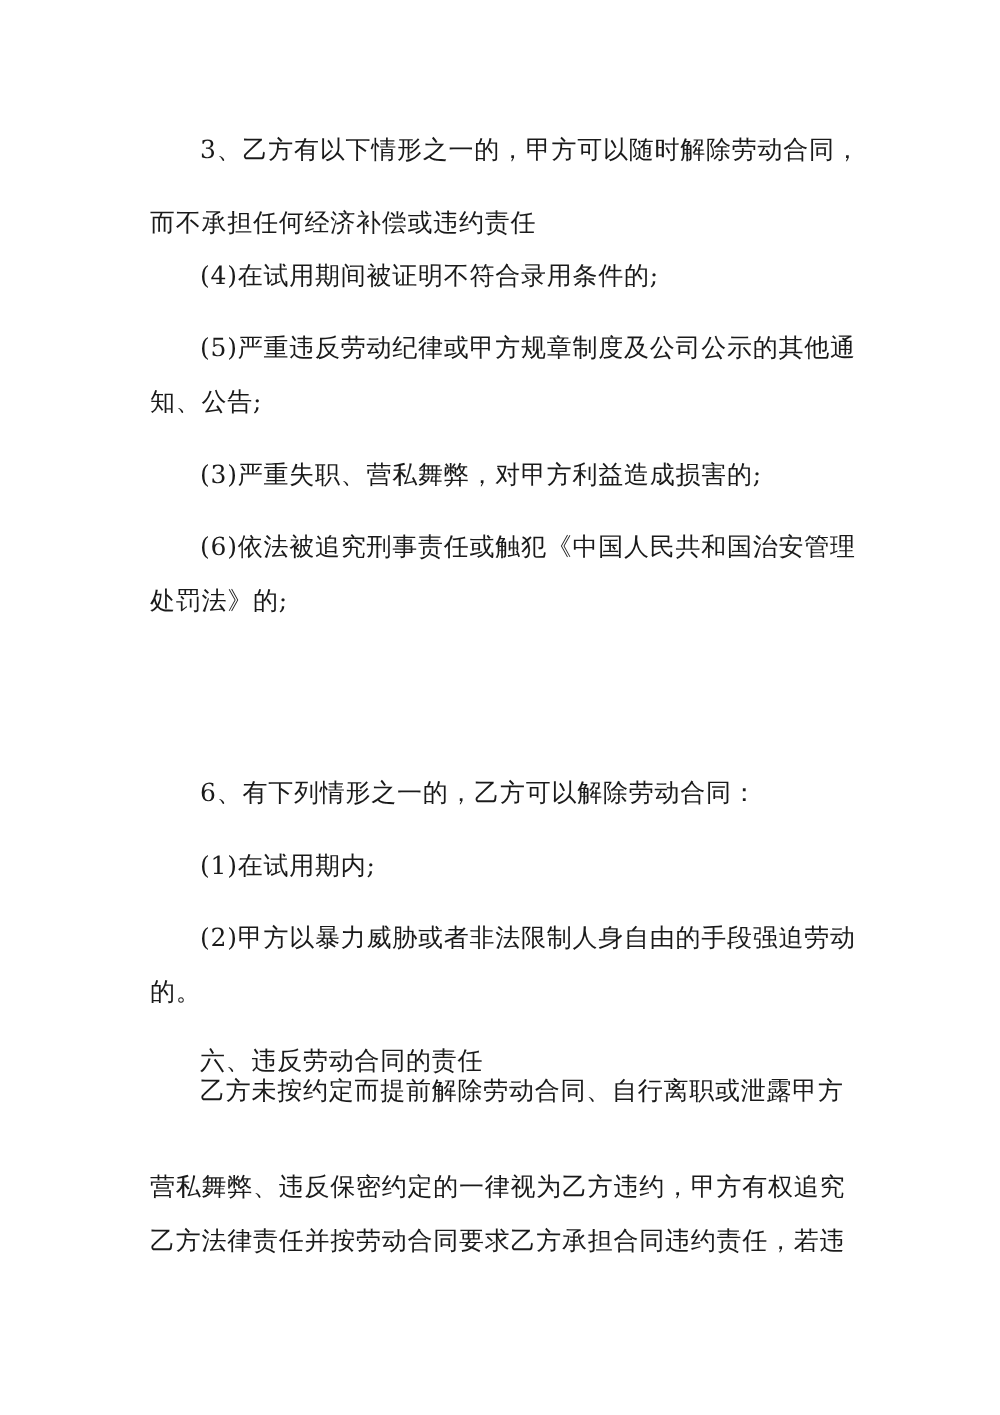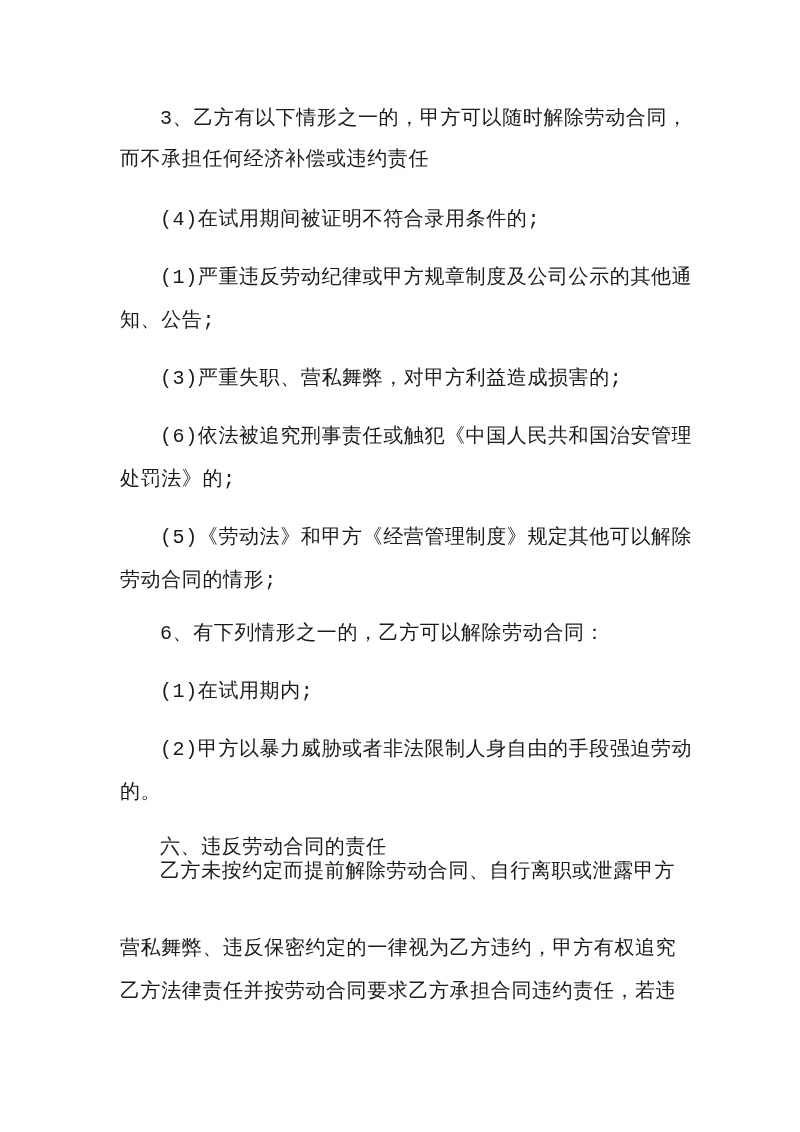--- a/index.html
+++ b/index.html
@@ -14,46 +14,43 @@
       overflow: hidden;
       font-family: "DejaVu Serif", "Liberation Serif", serif;
       color: #1a1a1a;
     }
     .page {
       position: absolute;
       left: 0; top: 0;
       width: 800px;
       height: 1124px;
       background: #ffffff;
-      font-family: Liberation Mono, monospace;
     }
     .line {
       position: absolute;
       left: 120px;
       font-size: 20px;
       line-height: 24px;
       white-space: nowrap;
       letter-spacing: 0.6px;
     }
     .indent { left: 160px; }
   </style>
 </head>
 <body>
 
 <div class="page">
   <div class="line indent" style="top:107px">3、乙方有以下情形之一的，甲方可以随时解除劳动合同，</div>
-  <div class="line" style="top:148px">而不承担任何经济补偿或违约责任</div>
+  <div class="line" style="top:166px">而不承担任何经济补偿或违约责任</div>
   <div class="line indent" style="top:208px">(4)在试用期间被证明不符合录用条件的;</div>
-  <div class="line indent" style="top:266px">(1)严重违反劳动纪律或甲方规章制度及公司公示的其他通</div>
+  <div class="line indent" style="top:266px">(5)严重违反劳动纪律或甲方规章制度及公司公示的其他通</div>
   <div class="line" style="top:309px">知、公告;</div>
   <div class="line indent" style="top:367px">(3)严重失职、营私舞弊，对甲方利益造成损害的;</div>
   <div class="line indent" style="top:425px">(6)依法被追究刑事责任或触犯《中国人民共和国治安管理</div>
   <div class="line" style="top:468px">处罚法》的;</div>
-  <div class="line indent" style="top:526px">(5)《劳动法》和甲方《经营管理制度》规定其他可以解除</div>
-  <div class="line" style="top:569px">劳动合同的情形;</div>
   <div class="line indent" style="top:622px">6、有下列情形之一的，乙方可以解除劳动合同：</div>
   <div class="line indent" style="top:680px">(1)在试用期内;</div>
   <div class="line indent" style="top:738px">(2)甲方以暴力威胁或者非法限制人身自由的手段强迫劳动</div>
   <div class="line" style="top:781px">的。</div>
   <div class="line indent" style="top:836px">六、违反劳动合同的责任</div>
   <div class="line indent" style="top:860px">乙方未按约定而提前解除劳动合同、自行离职或泄露甲方</div>
   <div class="line" style="top:937px">营私舞弊、违反保密约定的一律视为乙方违约，甲方有权追究</div>
   <div class="line" style="top:980px">乙方法律责任并按劳动合同要求乙方承担合同违约责任，若违</div>
 </div>
 

